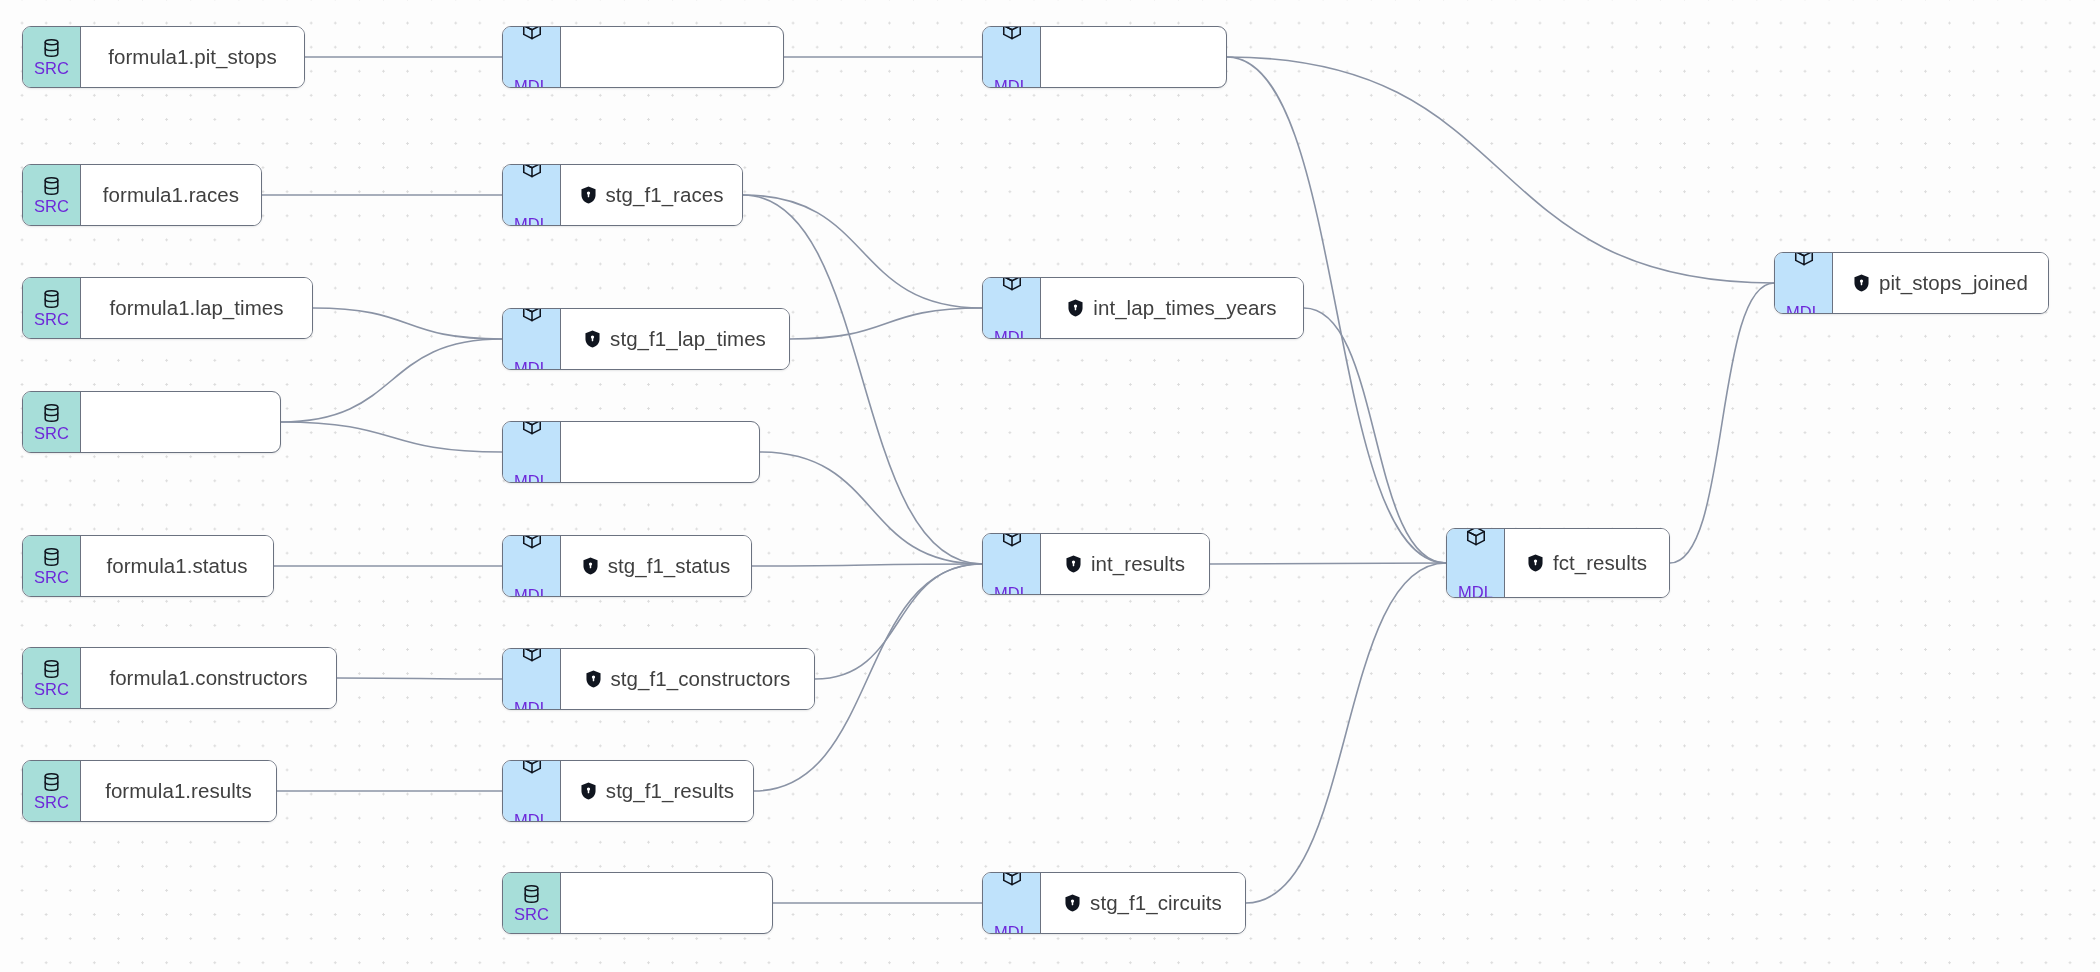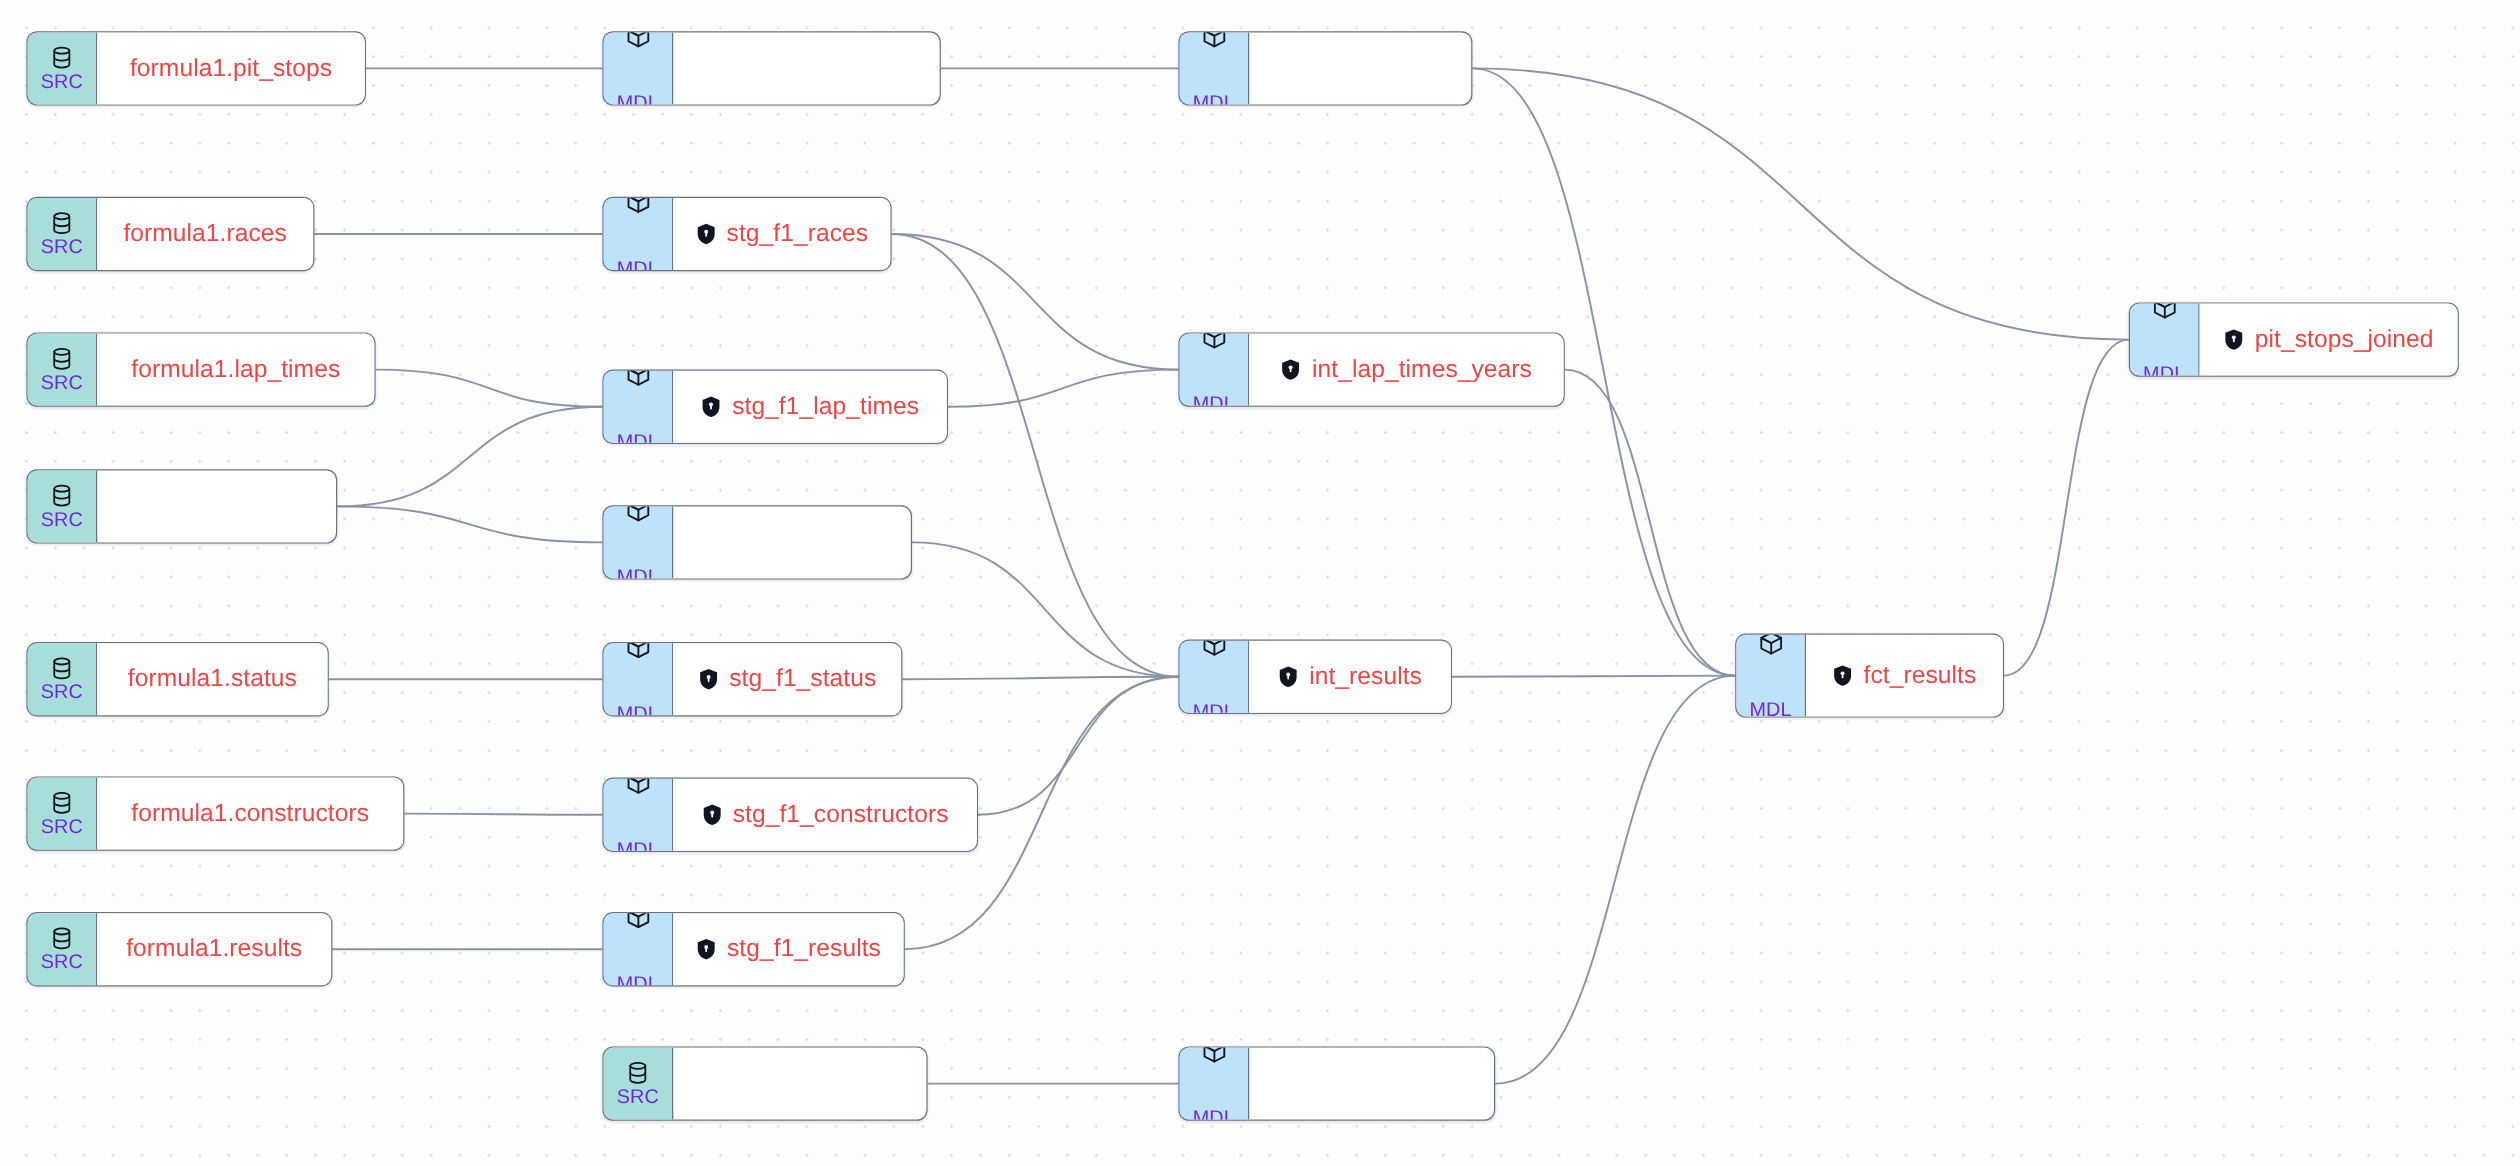--- a/index.html
+++ b/index.html
@@ -74,21 +74,21 @@
     padding: 0 16px;
     background: #ffffff;
   }
   .node-lock {
     display: block;
     line-height: 0;
     flex: 0 0 auto;
   }
   .node-label {
     font-size: 20.5px;
-    color: #ef4444;
+    color: #404040;
     white-space: nowrap;
     letter-spacing: 0.05px;
   }
   .node.src .node-label { font-size: 20.5px; }
 </style>
 </head>
 <body>
 
 <div id="canvas">
   <svg id="edge-layer" viewBox="0 0 2100 972">
@@ -327,20 +327,28 @@
       </div>
       <div class="node mdl" style="left: 982px; top: 872px; width: 264px; height: 62px;">
         <div class="node-badge badge-mdl">
           <span class="badge-icon"><svg width="22" height="22" viewBox="0 0 24 24" fill="none" stroke="#10151f" stroke-width="1.7" stroke-linejoin="round" stroke-linecap="round">
               <path d="M12 2.6 21 7.2 12 11.8 3 7.2z"></path>
               <path d="M3 7.2v9.6L12 21.4V11.8z"></path>
               <path d="M21 7.2v9.6L12 21.4"></path>
             </svg></span>
           <span class="badge-text">MDL</span>
         </div>
+        <div class="node-body">
+          <span class="node-lock"><svg width="17" height="18" viewBox="0 0 20 22" fill="#10151f">
+              <path d="M10 0.6 1.4 4v7.1c0 5.2 3.6 9.2 8.6 10.3 5-1.1 8.6-5.1 8.6-10.3V4z"></path>
+              <circle cx="10" cy="8.7" r="2" fill="#ffffff"></circle>
+              <rect x="9.1" y="9.6" width="1.8" height="4.2" rx="0.8" fill="#ffffff"></rect>
+            </svg></span>
+          <span class="node-label">stg_f1_circuits</span>
+        </div>
       </div>
       <div class="node mdl" style="left: 982px; top: 26px; width: 245px; height: 62px;">
         <div class="node-badge badge-mdl">
           <span class="badge-icon"><svg width="22" height="22" viewBox="0 0 24 24" fill="none" stroke="#10151f" stroke-width="1.7" stroke-linejoin="round" stroke-linecap="round">
               <path d="M12 2.6 21 7.2 12 11.8 3 7.2z"></path>
               <path d="M3 7.2v9.6L12 21.4V11.8z"></path>
               <path d="M21 7.2v9.6L12 21.4"></path>
             </svg></span>
           <span class="badge-text">MDL</span>
         </div>

